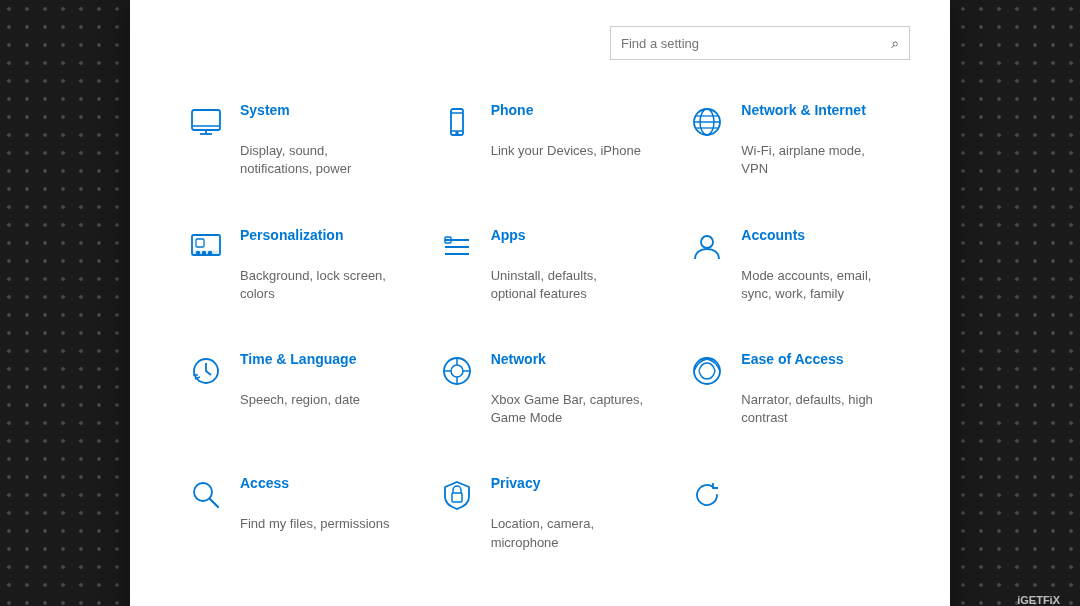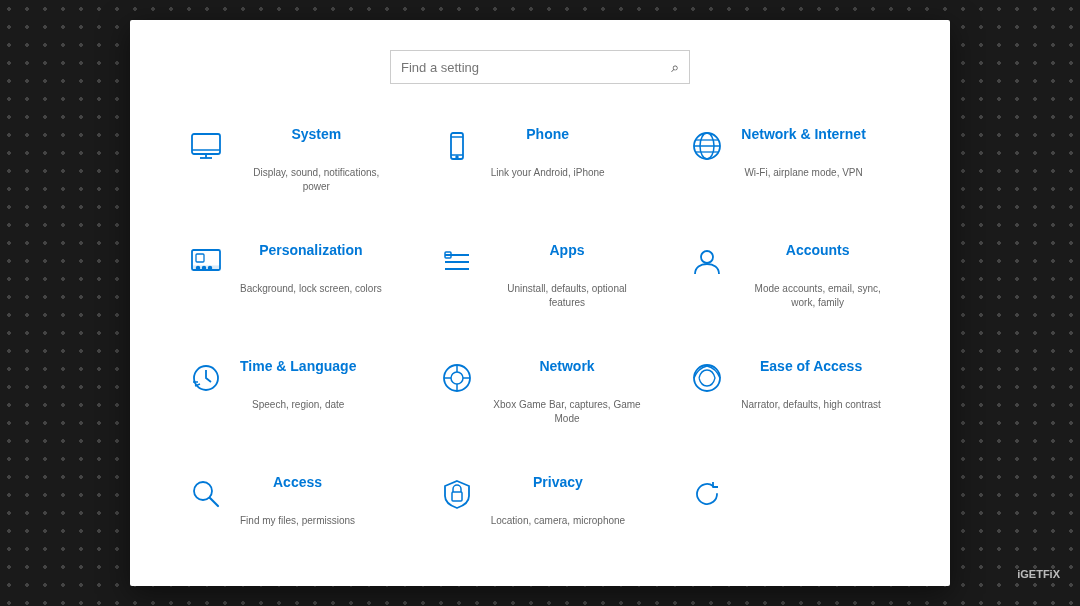--- a/index.html
+++ b/index.html
@@ -21,21 +21,21 @@
       background: #fff;
       width: 820px;
       min-height: 520px;
       border-radius: 2px;
       padding: 30px 40px 40px;
       box-shadow: 0 8px 30px rgba(0,0,0,0.5);
     }
 
     .search-bar-container {
       display: flex;
-      justify-content: center;
+      justify-content: flex-end;
       margin-bottom: 24px;
     }
 
     .search-bar {
       display: flex;
       align-items: center;
       border: 1px solid #ccc;
       width: 300px;
       height: 34px;
       padding: 0 10px;
@@ -52,21 +52,20 @@
 
     .search-bar .search-icon {
       color: #555;
       font-size: 14px;
     }
 
     .settings-grid {
       display: grid;
       grid-template-columns: repeat(3, 1fr);
       gap: 12px;
-      text-align: center;
     }
 
     .settings-item {
       display: flex;
       align-items: flex-start;
       padding: 18px 16px;
       cursor: pointer;
     }
 
     .settings-icon {
@@ -89,29 +88,29 @@
     }
 
     .settings-text .title {
       font-size: 14px;
       font-weight: 600;
       color: #0078d7;
       margin-bottom: 3px;
     }
 
     .settings-text .subtitle {
-      font-size: 10px;
+      font-size: 13px;
       color: #666;
       line-height: 1.4;
       margin-top: 24px;
     }
 
     .watermark {
       position: absolute;
-      bottom: 26px;
+      bottom: 0;
       right: 20px;
       color: #fff;
       font-size: 11px;
       font-weight: bold;
       opacity: 0.7;
       font-family: Arial, sans-serif;
     }
   </style>
 </head>
 <body>
@@ -143,21 +142,21 @@
       <div class="settings-icon">
         <svg viewBox="0 0 32 32">
             <rect x="10" y="3" width="12" height="26" rx="2" stroke="#0078d7" stroke-width="1.8"></rect>
             <line x1="10" y1="7" x2="22" y2="7" stroke="#0078d7" stroke-width="1.5"></line>
             <line x1="10" y1="25" x2="22" y2="25" stroke="#0078d7" stroke-width="1.5"></line>
             <circle cx="16" cy="27" r="1" fill="#0078d7"></circle>
           </svg>
       </div>
       <div class="settings-text">
         <div class="title">Phone</div>
-        <div class="subtitle">Link your Android, iPhone</div>
+        <div class="subtitle">Link your Devices, iPhone</div>
       </div>
     </div>
       <div class="settings-item">
       <div class="settings-icon">
         <svg viewBox="0 0 32 32">
             <circle cx="16" cy="16" r="13" stroke="#0078d7" stroke-width="1.8"></circle>
             <ellipse cx="16" cy="16" rx="7" ry="13" stroke="#0078d7" stroke-width="1.5"></ellipse>
             <line x1="3" y1="16" x2="29" y2="16" stroke="#0078d7" stroke-width="1.5"></line>
             <line x1="4" y1="10" x2="28" y2="10" stroke="#0078d7" stroke-width="1.3"></line>
             <line x1="4" y1="22" x2="28" y2="22" stroke="#0078d7" stroke-width="1.3"></line>

